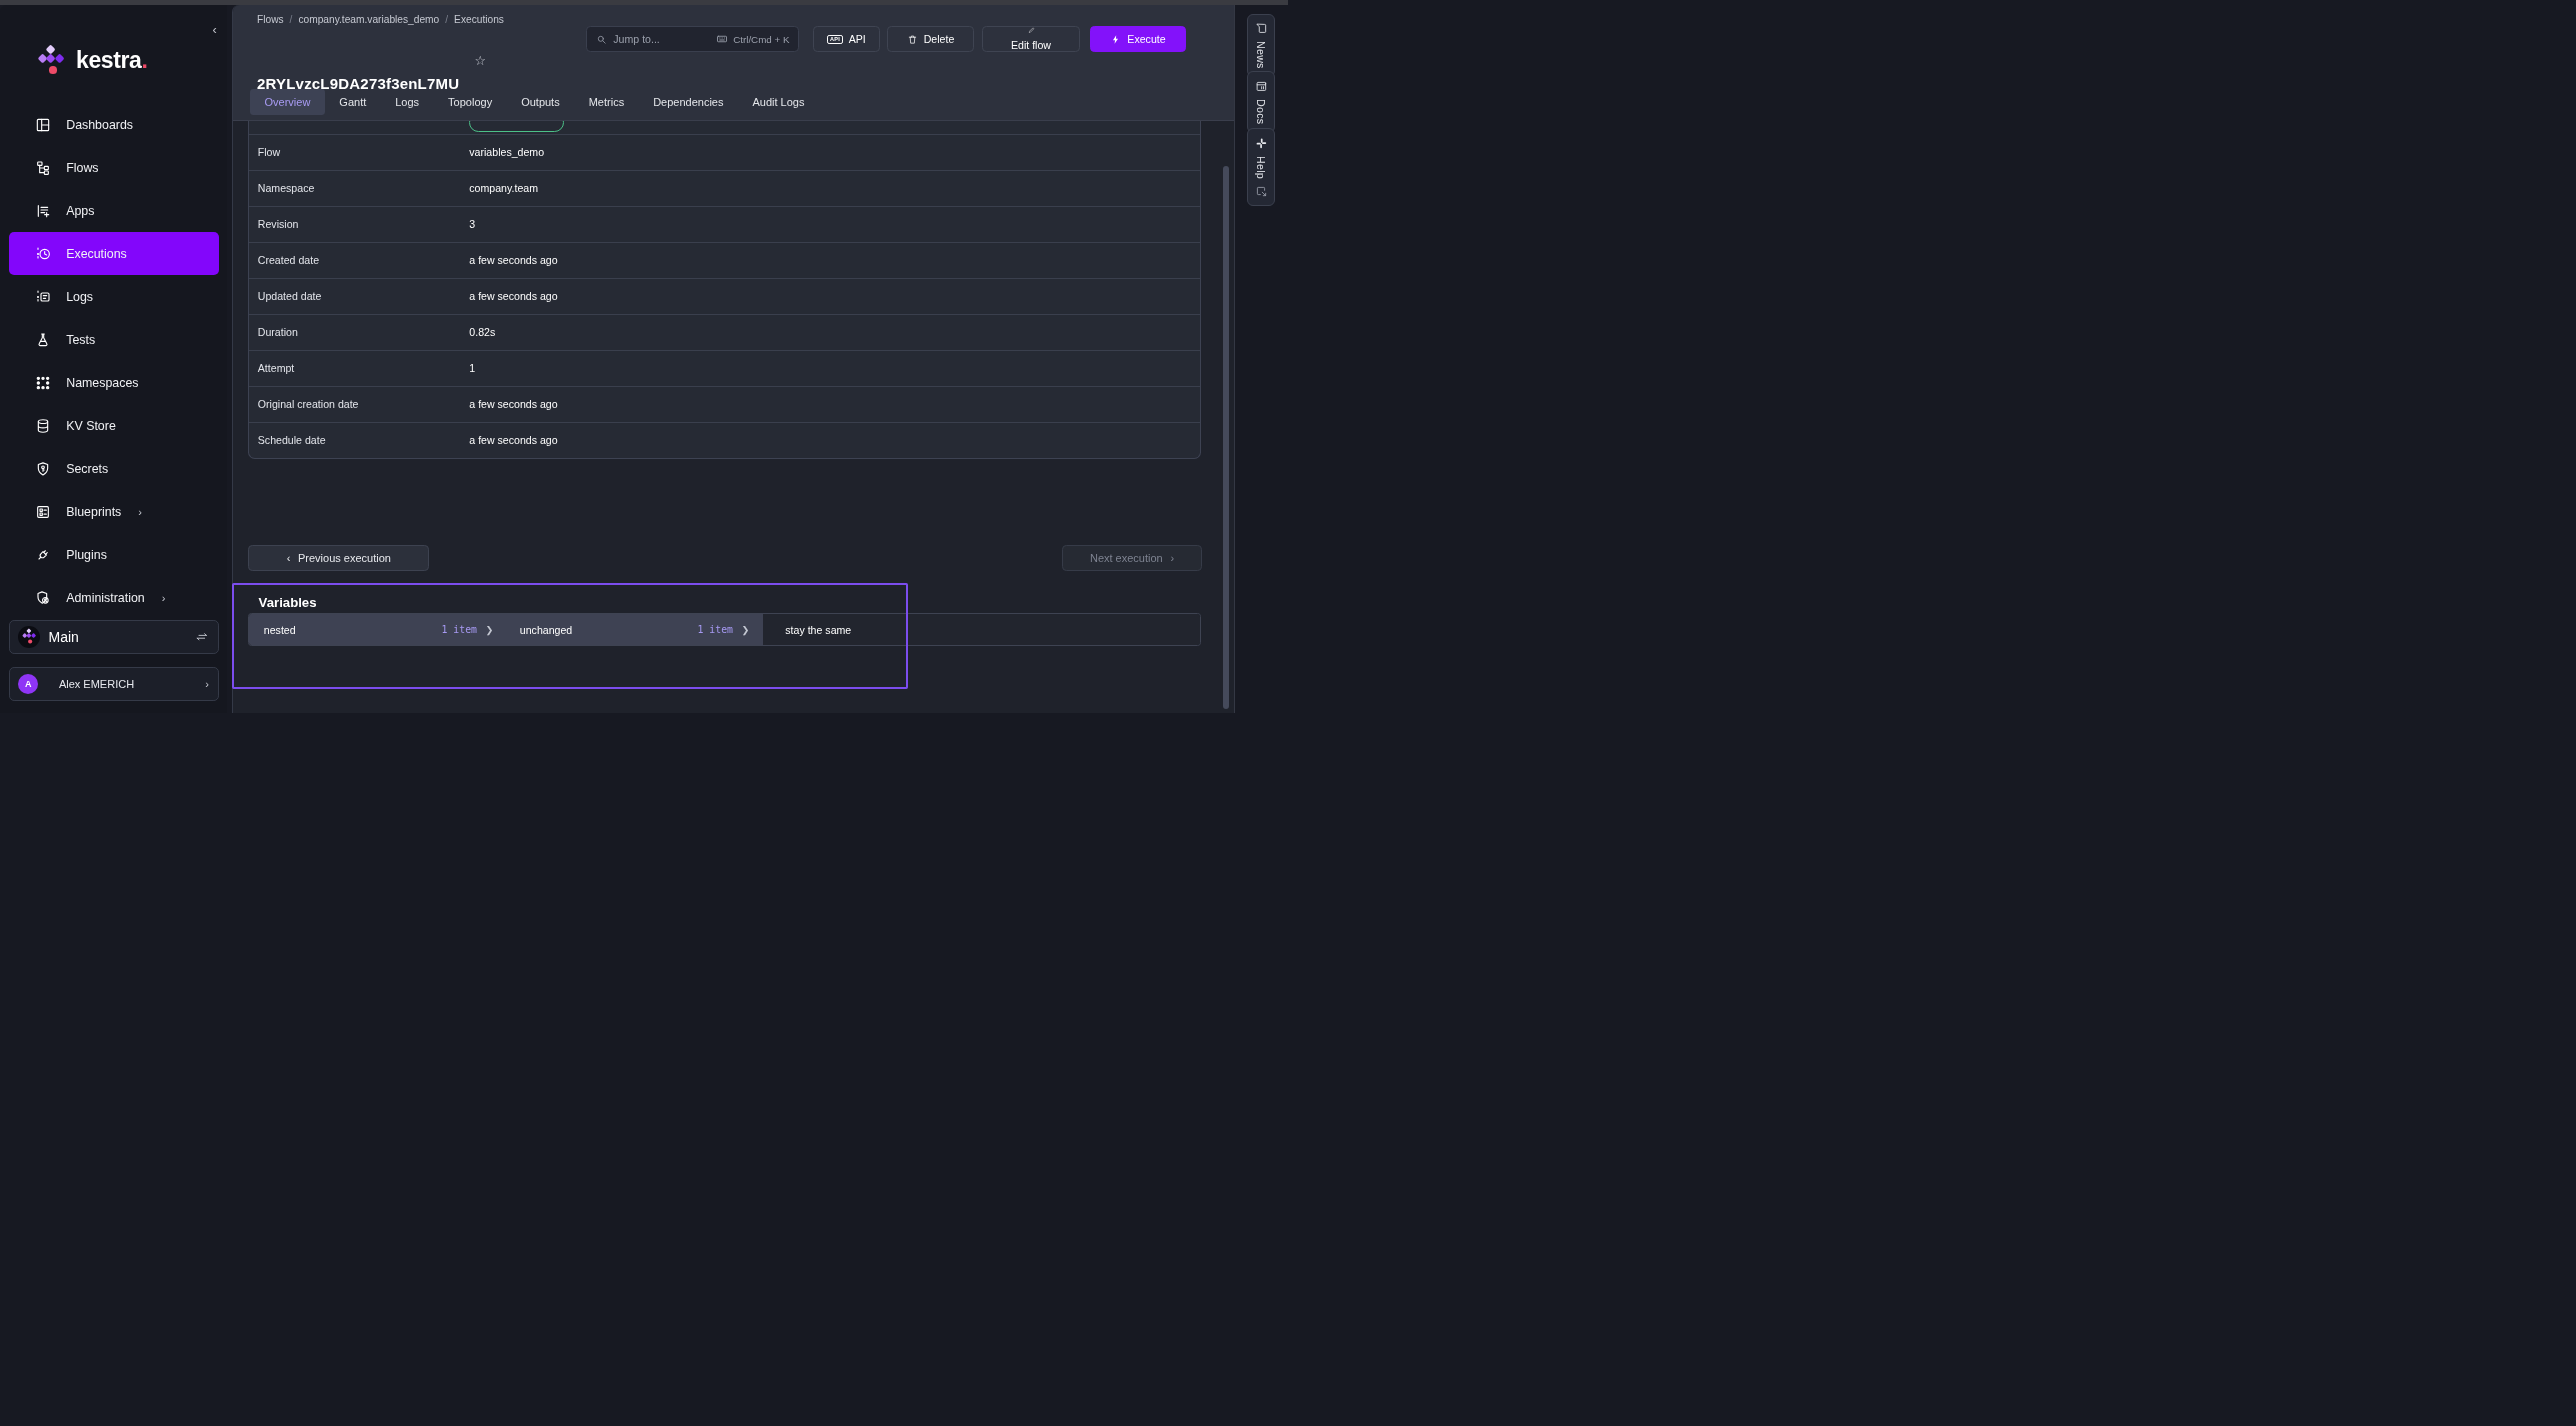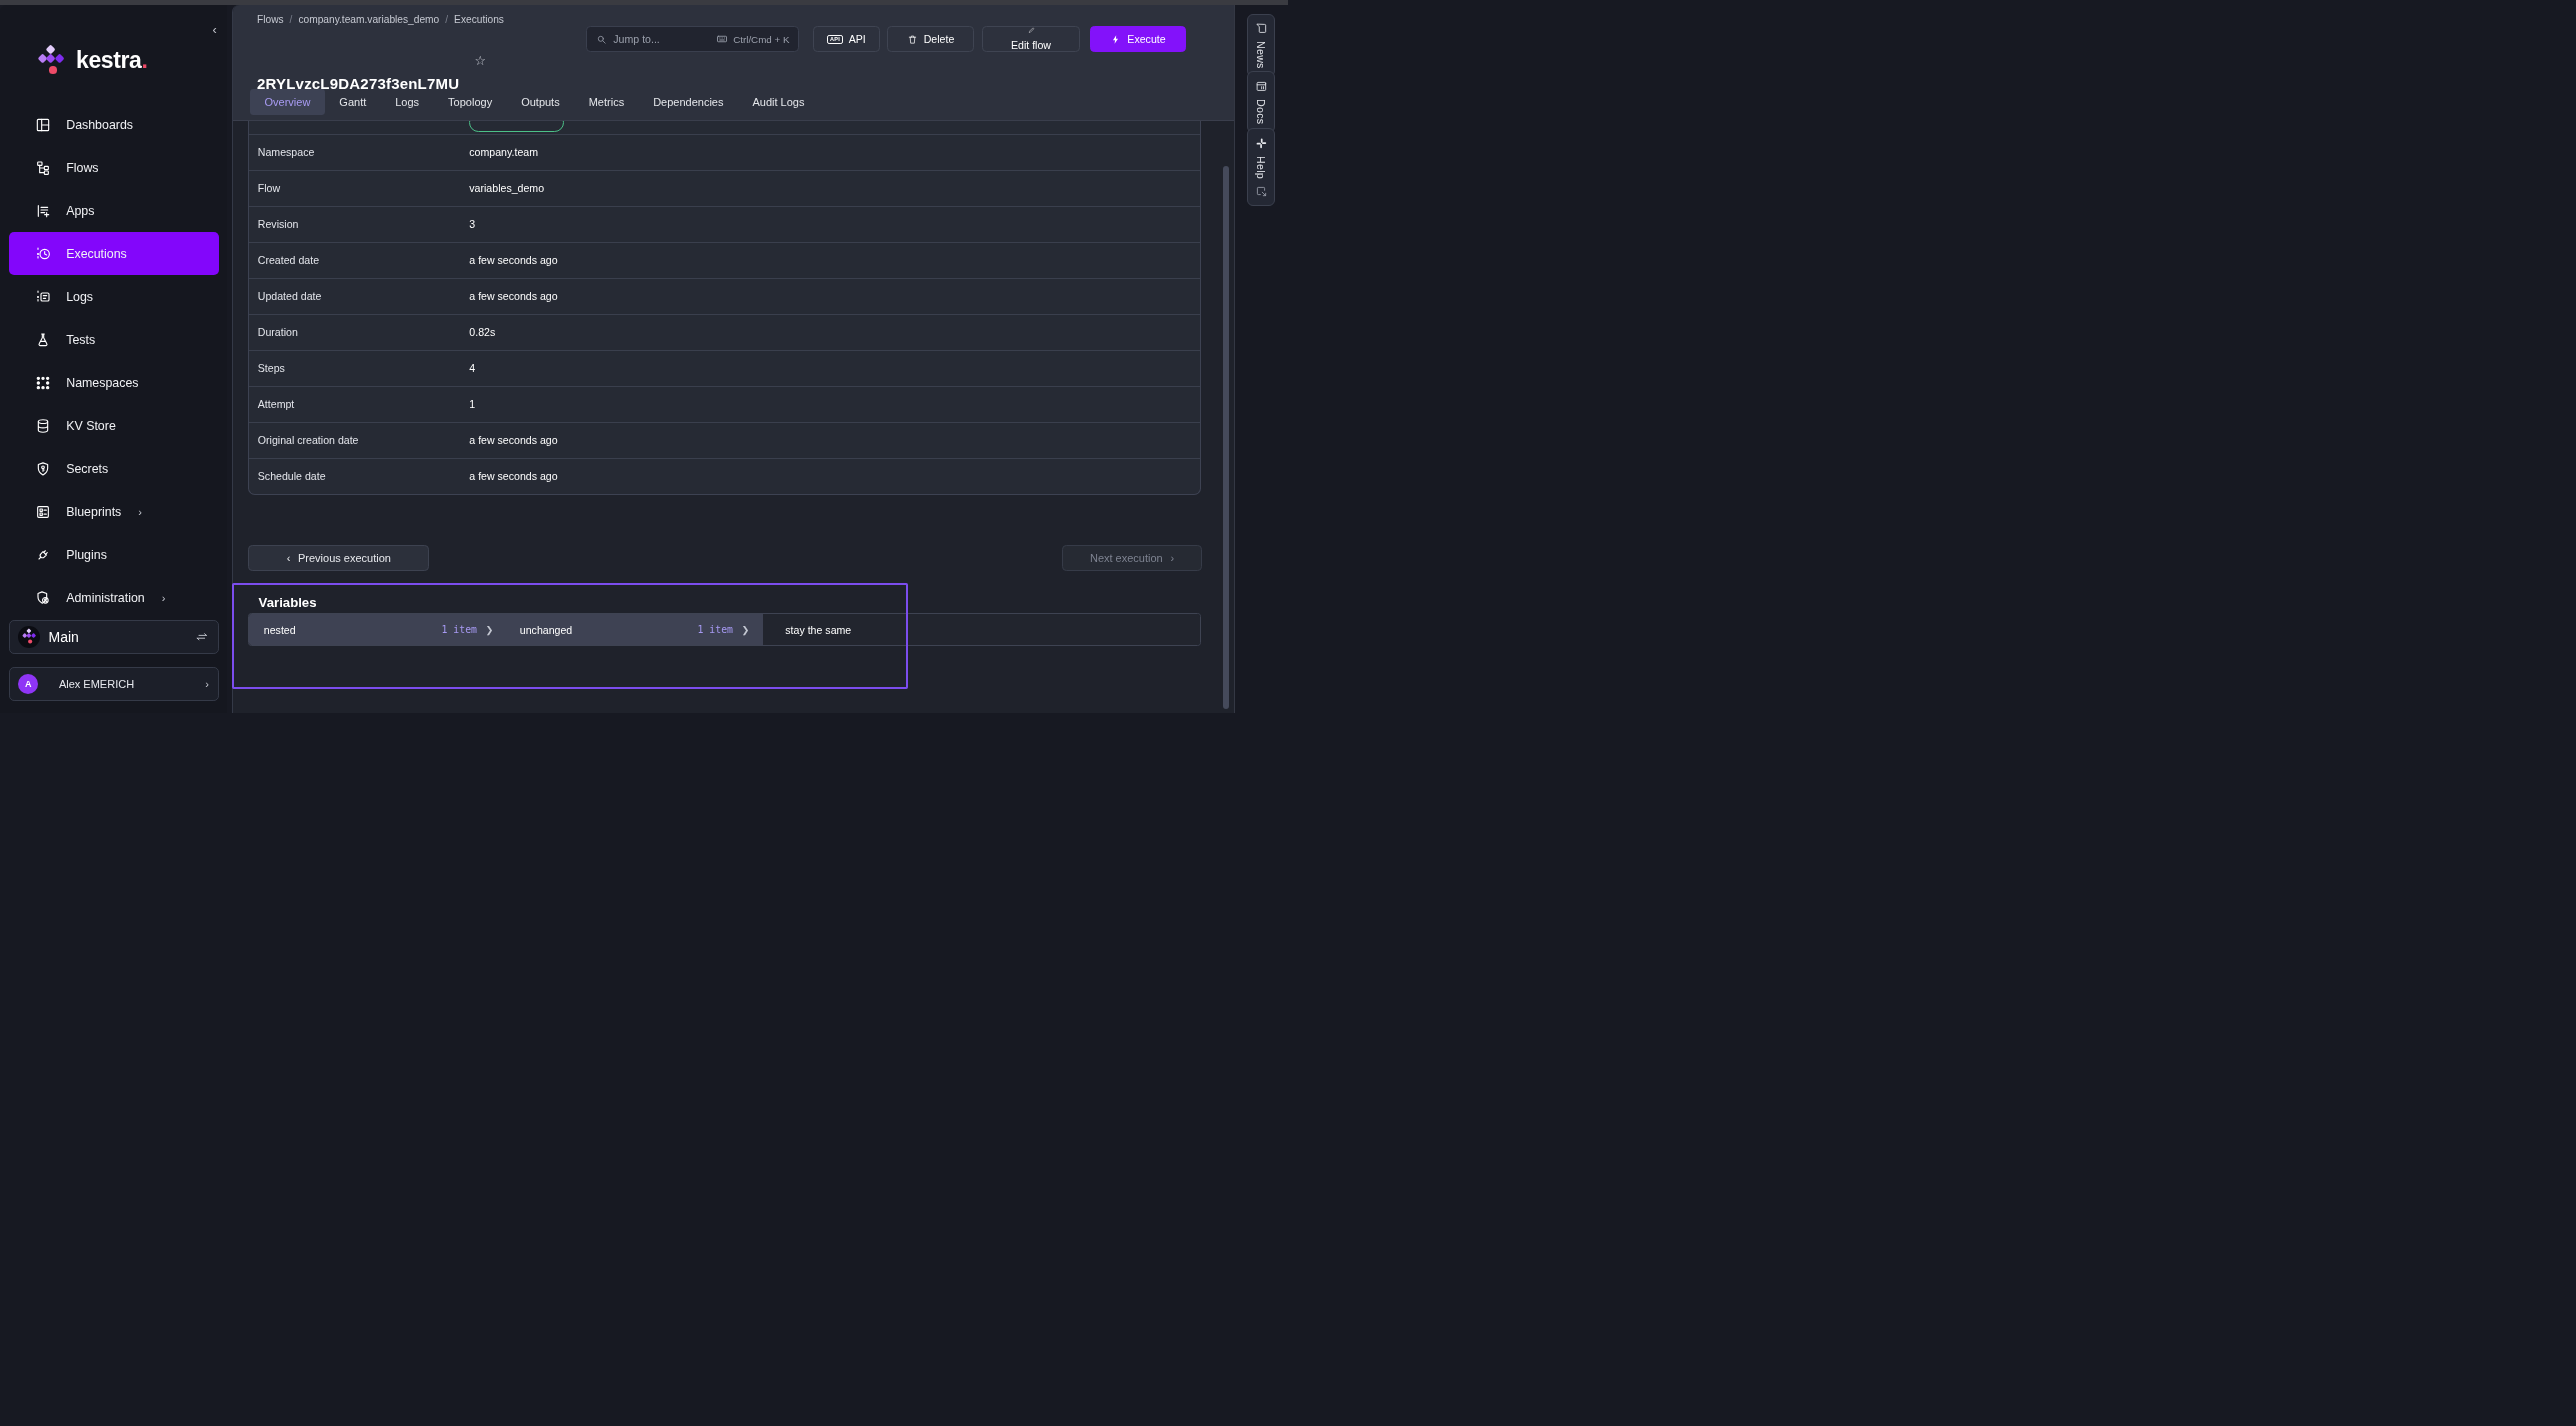--- a/index.html
+++ b/index.html
@@ -327,46 +327,42 @@
       </div>
     </div>
 
     <div class="content" data-interactable="false">
 
       <div class="ov-card" data-interactable="false">
         <div class="ov-partial" data-interactable="false">
           <div class="ov-badge-clip" data-interactable="false"></div>
         </div>
         <div class="ov-row">
+            <div class="ov-label" data-interactable="false">Flow</div>
+            <div class="ov-value" data-interactable="false">variables_demo</div>
+          </div>
+        <div class="ov-row">
             <div class="ov-label" data-interactable="false">Namespace</div>
             <div class="ov-value" data-interactable="false">company.team</div>
           </div>
         <div class="ov-row">
-            <div class="ov-label" data-interactable="false">Flow</div>
-            <div class="ov-value" data-interactable="false">variables_demo</div>
-          </div>
-        <div class="ov-row">
             <div class="ov-label" data-interactable="false">Revision</div>
             <div class="ov-value" data-interactable="false">3</div>
           </div>
         <div class="ov-row">
             <div class="ov-label" data-interactable="false">Created date</div>
             <div class="ov-value" data-interactable="false">a few seconds ago</div>
           </div>
         <div class="ov-row">
             <div class="ov-label" data-interactable="false">Updated date</div>
             <div class="ov-value" data-interactable="false">a few seconds ago</div>
           </div>
         <div class="ov-row">
             <div class="ov-label" data-interactable="false">Duration</div>
             <div class="ov-value" data-interactable="false">0.82s</div>
-          </div>
-        <div class="ov-row">
-            <div class="ov-label" data-interactable="false">Steps</div>
-            <div class="ov-value" data-interactable="false">4</div>
           </div>
         <div class="ov-row">
             <div class="ov-label" data-interactable="false">Attempt</div>
             <div class="ov-value" data-interactable="false">1</div>
           </div>
         <div class="ov-row">
             <div class="ov-label" data-interactable="false">Original creation date</div>
             <div class="ov-value" data-interactable="false">a few seconds ago</div>
           </div>
         <div class="ov-row">

